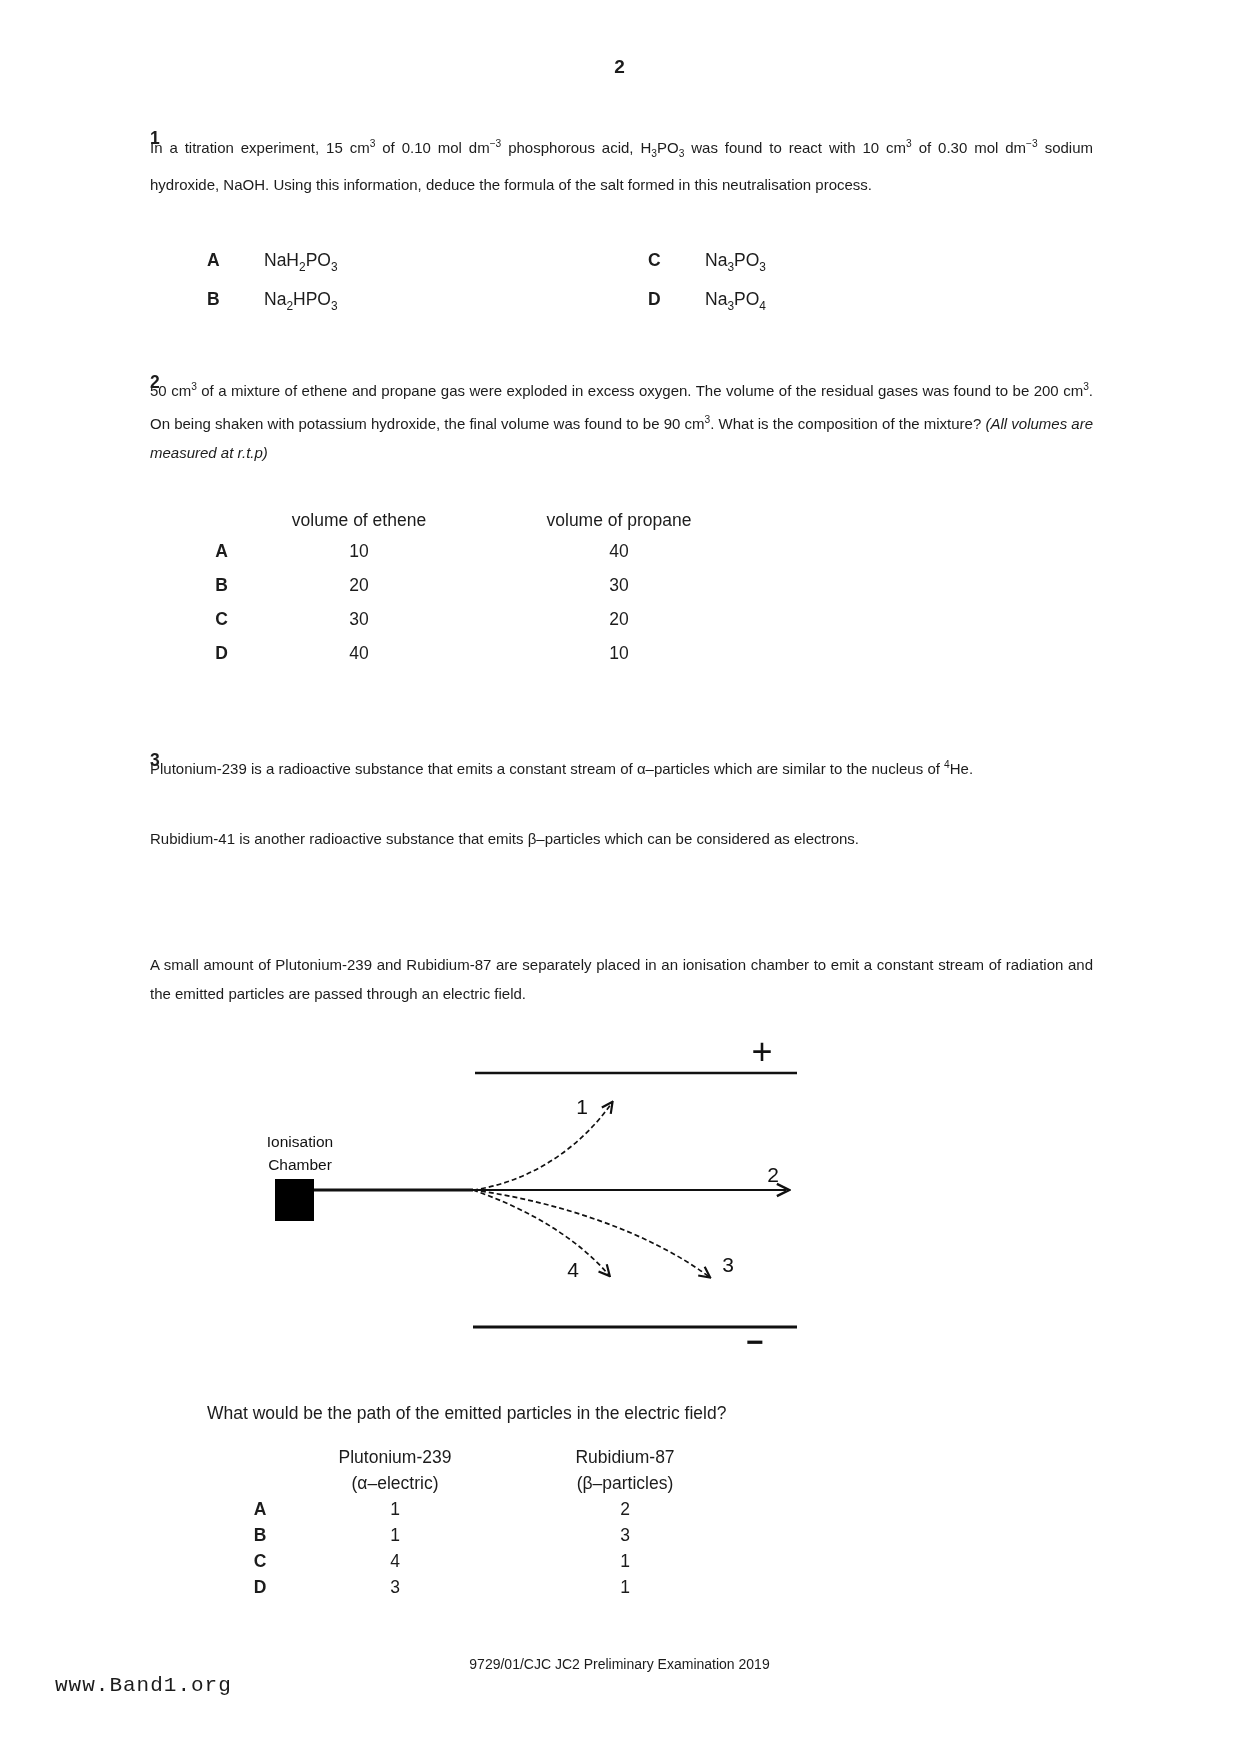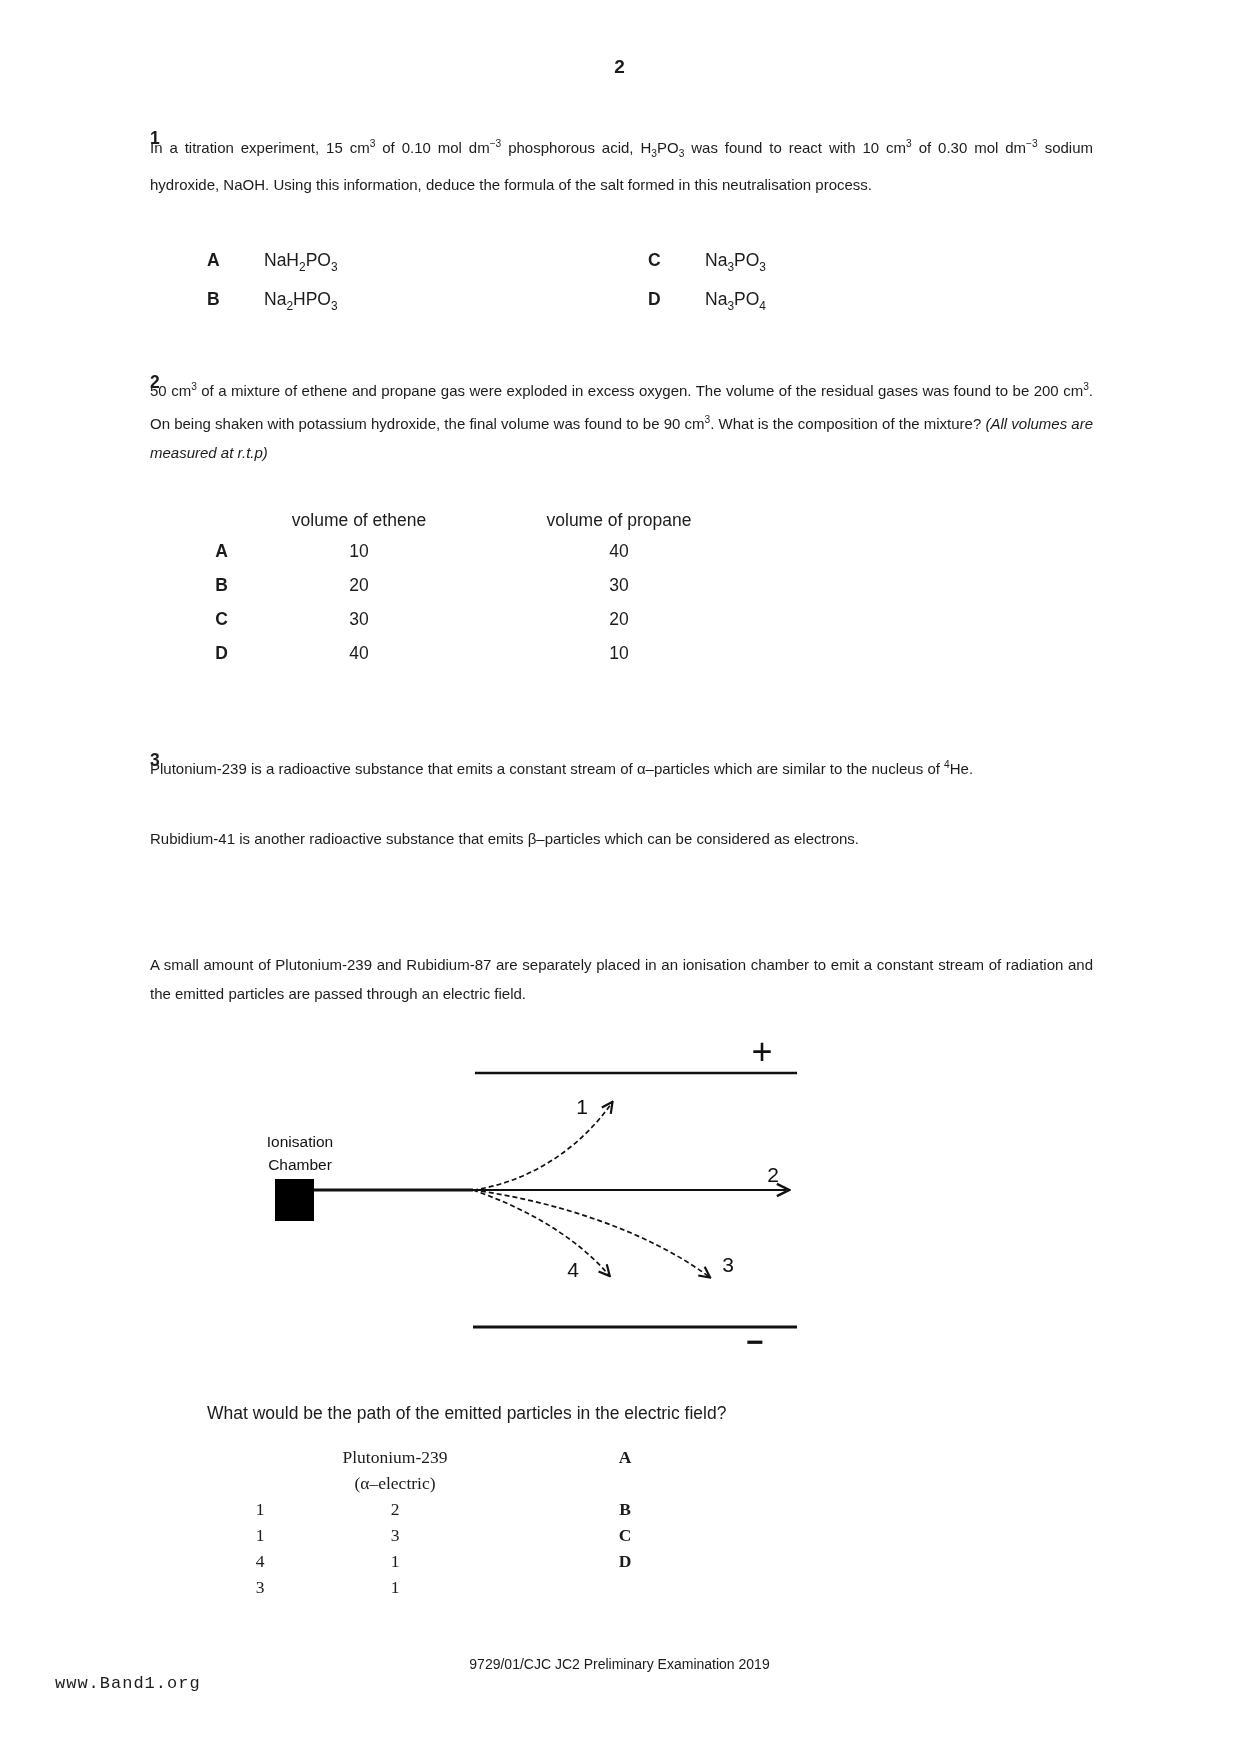--- a/index.html
+++ b/index.html
@@ -28,21 +28,21 @@
   .v-table .cell{height:34px;line-height:34px;text-align:center;}
   .v-table .hdr{height:28px;line-height:28px;text-align:center;}
   .v-table .letter{font-weight:bold;text-align:center;}
   .p-table{left:240px;display:grid;grid-template-columns:40px 230px 230px;font-size:17.5px;}
   .p-table .cell{height:26px;line-height:26px;text-align:center;}
   .p-table .letter{font-weight:bold;text-align:center;}
   .p-table .hdrcell{text-align:center;line-height:26px;}
   .italic{font-style:italic;}
   .qline{left:207px;font-size:17.5px;}
   .footer-ref{left:0;width:100%;top:1656px;text-align:center;font-size:14px;}
-  .watermark{left:55px;top:1674px;font-family:"Liberation Mono", monospace;font-size:17px;letter-spacing:1px;}
+  .watermark{left:55px;top:1674px;font-family:"Liberation Mono", monospace;font-size:21px;letter-spacing:1px;}
   svg text{font-family:"Liberation Sans", sans-serif;fill:#111;}
 </style>
 </head>
 <body>
 
 <div id="page">
 
   <div class="abs pagenum">2</div>
 
   <div class="abs question" style="top:128px;">
@@ -127,25 +127,29 @@
 
     <path d="M243,160 C330,172 420,203 478,246" fill="none" stroke="#111" stroke-width="1.7" stroke-dasharray="5 3" marker-end="url(#arr)"></path>
     <text x="498" y="242" font-size="21" text-anchor="middle">3</text>
 
     <path d="M243,160 C295,178 345,206 378,244" fill="none" stroke="#111" stroke-width="1.7" stroke-dasharray="5 3" marker-end="url(#arr)"></path>
     <text x="343" y="247" font-size="21" text-anchor="middle">4</text>
   </svg>
 
   <div class="abs qline" style="top:1403px;">What would be the path of the emitted particles in the electric field?</div>
 
-  <div class="abs p-table" style="top:1444px;font-family:Liberation Serif, serif;">
+  <div class="abs p-table" style="top:1444px;">
     <div class="hdrcell"></div>
     <div class="hdrcell">
       <div>Plutonium-239</div>
       <div>(α–electric)</div>
+    </div>
+    <div class="hdrcell">
+      <div>Rubidium-87</div>
+      <div>(β–particles)</div>
     </div>
 
     <div class="cell letter">A</div>
     <div class="cell">1</div>
     <div class="cell">2</div>
 
     <div class="cell letter">B</div>
     <div class="cell">1</div>
     <div class="cell">3</div>
 

